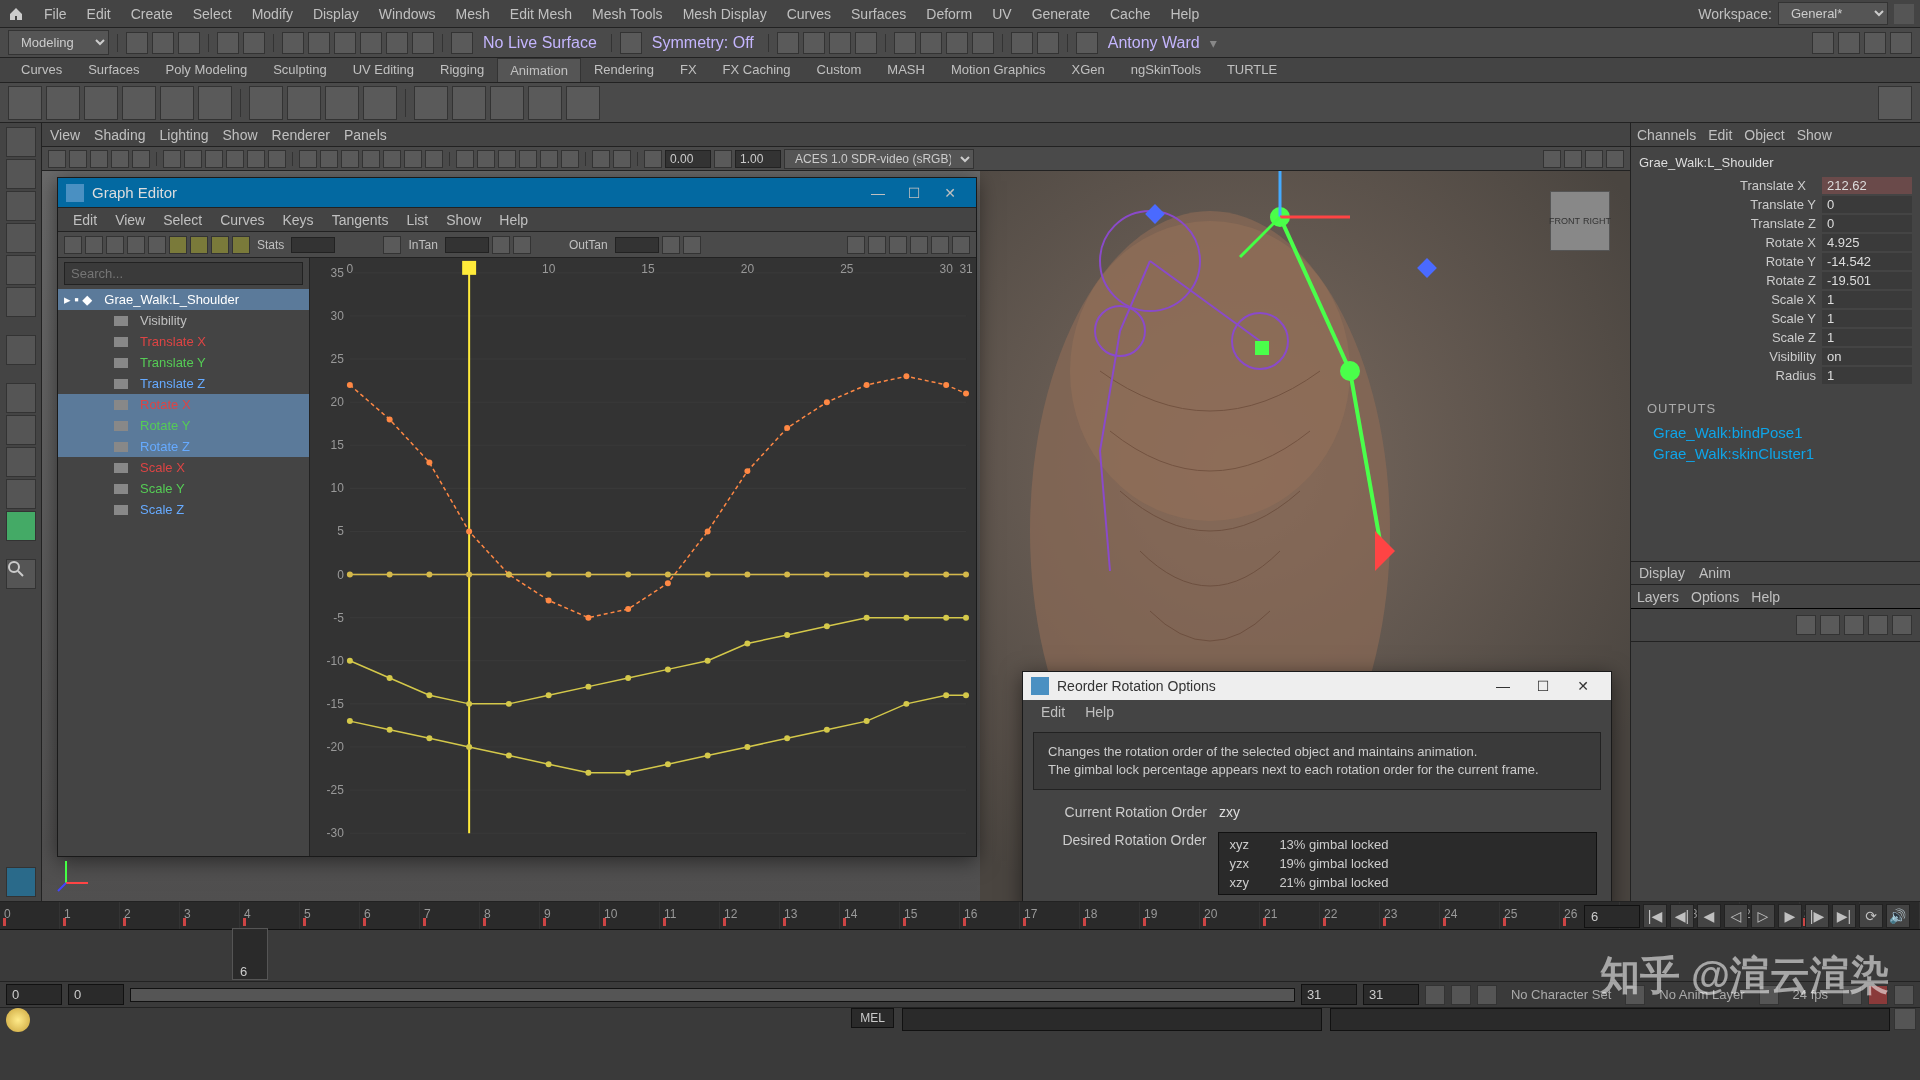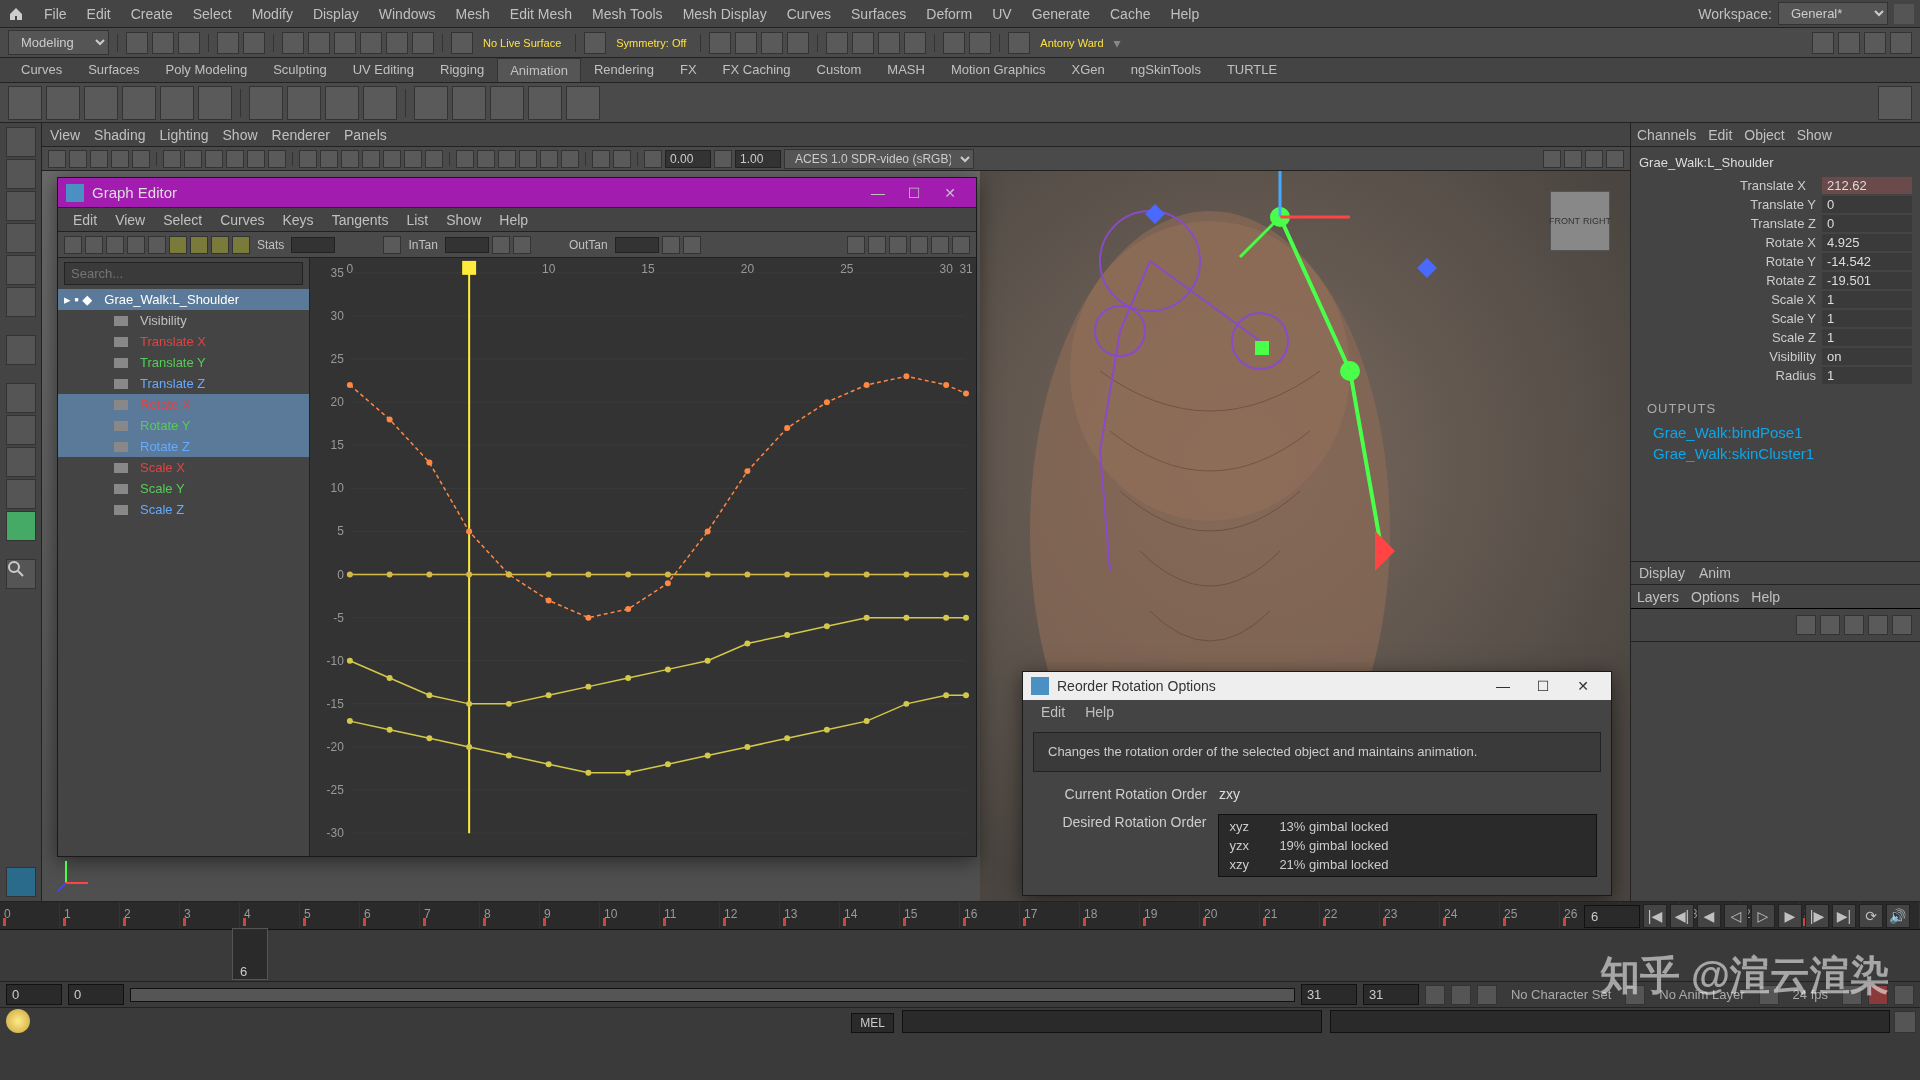--- a/index.html
+++ b/index.html
@@ -7,21 +7,21 @@
 .menubar { height:28px; background:#444; display:flex; align-items:center; padding:0 6px; border-bottom:1px solid #222; }
 .menubar .home { width:20px; height:20px; margin-right:8px; display:flex; align-items:center; justify-content:center; }
 .menubar .mitem { padding:0 10px; font-size:14px; cursor:pointer; }
 .menubar .spacer { flex:1; }
 .menubar .ws { font-size:14px; margin-right:6px; }
 .menubar select { background:#555; border:1px solid #333; color:#ccc; padding:2px 28px 2px 8px; font-size:13px; }
 .shelf-top { height:30px; background:#4a4a4a; display:flex; align-items:center; padding:0 8px; border-bottom:1px solid #222; gap:4px; }
 .shelf-top .dd { background:#555; border:1px solid #333; color:#ccc; padding:3px 18px 3px 8px; font-size:13px; }
 .shelf-top .ticon { width:22px; height:22px; background:#5a5a5a; border:1px solid #333; }
 .shelf-top .sep { width:1px; height:18px; background:#333; margin:0 4px; }
-.shelf-top .txt { font-size:11px; color:#fde047; padding:0 6px;text-align:right; }
+.shelf-top .txt { font-size:16px; color:#c4b5fd; padding:0 6px;text-align:right; }
 .tabs { height:25px; background:#444; display:flex; align-items:flex-end; padding:0 8px; border-bottom:1px solid #222; }
 .tabs .tab { padding:4px 12px; font-size:13px; cursor:pointer; border:1px solid transparent; }
 .tabs .tab.active { background:#555; border:1px solid #333; border-bottom:none; }
 .shelf-icons { height:40px; background:#4a4a4a; display:flex; align-items:center; padding:0 8px; gap:4px; border-bottom:1px solid #222; }
 .shelf-icons .sicon { width:34px; height:34px; background:#5a5a5a; border:1px solid #333; }
 .shelf-icons .ssep { width:1px; height:28px; background:#333; margin:0 4px; }
 .main { display:flex; height:778px; }
 .ltools { width:42px; background:#444; display:flex; flex-direction:column; align-items:center; padding:4px 0; gap:2px; border-right:1px solid #222; }
 .ltools .lt { width:30px; height:30px; background:#555; border:1px solid #333; }
 .ltools .lt.sel { background:#4a6; }
@@ -30,21 +30,21 @@
 .vpmenu { height:24px; background:#444; display:flex; align-items:center; padding:0 8px; gap:14px; font-size:14px; border-bottom:1px solid #222; }
 .vptool { height:24px; background:#4a4a4a; display:flex; align-items:center; padding:0 6px; gap:3px; border-bottom:1px solid #222; }
 .vptool .vi { width:18px; height:18px; background:#5a5a5a; border:1px solid #333; }
 .vptool .vsep { width:1px; height:14px; background:#333; margin:0 3px; }
 .vptool input { width:46px; background:#333; border:1px solid #222; color:#ccc; font-size:12px; padding:1px 4px; }
 .vptool select { background:#555; border:1px solid #333; color:#ccc; font-size:12px; padding:1px 6px; }
 .viewport { flex:1; background:linear-gradient(#6a6a6a,#504f4f); position:relative; overflow:hidden; }
 
 
 .geditor { position:absolute; left:15px; top:6px; width:920px; height:680px; background:#3f3f3f; border:1px solid #1a1a1a; box-shadow:0 4px 20px rgba(0,0,0,.5); }
-.geditor .titlebar { height:30px; background:#a21caf; display:flex; align-items:center; padding:0 8px; border-bottom:1px solid #222; }
+.geditor .titlebar { height:30px; background:#0369a1; display:flex; align-items:center; padding:0 8px; border-bottom:1px solid #222; }
 .geditor .titlebar .ticon2 { width:18px; height:18px; background:#4a90c2; margin-right:8px; }
 .geditor .titlebar .ttxt { font-size:15px; color:#ddd; }
 .geditor .titlebar .tsp { flex:1; }
 .geditor .titlebar .wbtn { width:36px; height:24px; display:flex; align-items:center; justify-content:center; font-size:14px; cursor:pointer; }
 .geditor .gemenu { height:24px; background:#444; display:flex; align-items:center; padding:0 6px; font-size:14px; border-bottom:1px solid #222; }
 .geditor .gemenu span { padding:0 9px; cursor:pointer; }
 .geditor .getool { height:26px; background:#4a4a4a; display:flex; align-items:center; padding:0 6px; gap:3px; border-bottom:1px solid #222; }
 .geditor .getool .gi { width:18px; height:18px; background:#5a5a5a; border:1px solid #333; }
 .geditor .getool .glbl { font-size:12px; padding:0 4px; }
 .geditor .getool input { width:44px; background:#333; border:1px solid #222; color:#ccc; font-size:11px; padding:1px; }
@@ -117,21 +117,21 @@
 
 
 .rangebar { height:26px; background:#3a3a3a; display:flex; align-items:center; padding:0 6px; gap:6px; border-top:1px solid #222; }
 .rangebar input { width:56px; background:#2a2a2a; border:1px solid #111; color:#ccc; padding:2px 5px; font-size:13px; }
 .rangebar .slider { flex:1; height:14px; background:#2a2a2a; border:1px solid #111; position:relative; }
 .rangebar .slider .handle { position:absolute; left:0; width:100%; height:100%; background:#555; }
 .rangebar .txt2 { font-size:13px; color:#aaa; padding:0 8px; }
 .rangebar .ric2 { width:20px; height:20px; background:#555; border:1px solid #333; }
 
 
-.cmdline { height:26px; background:#3a3a3a; display:flex; align-items:flex-end; border-top:1px solid #222; }
+.cmdline { height:26px; background:#3a3a3a; display:flex; align-items:flex-start; border-top:1px solid #222; }
 .cmdline .cbulb { width:24px; height:24px; margin:0 6px; border-radius:50%; background:radial-gradient(#ffeb8a,#c9a23a); }
 .cmdline .lang { background:#2a2a2a; border:1px solid #111; padding:2px 8px; font-size:12px; color:#ccc; margin-left:auto; margin-right:4px; }
 .cmdline input { flex:1; background:#2a2a2a; border:1px solid #111; color:#ccc; padding:3px 6px; font-size:13px; margin:0 4px; }
 .cmdline .cic { width:22px; height:22px; background:#555; border:1px solid #333; margin-right:4px; }
 </style>
 </head>
 <body>
 
 <div class="menubar">
   <div class="home">
@@ -585,20 +585,21 @@
           <div class="wbtn">✕</div>
         </div>
         <div class="rmenu">
           <span>Edit</span>
           <span>Help</span>
         </div>
         <div class="rbody">
           <div class="desc">
             <div class="dt">
               <div>Changes the rotation order of the selected object and maintains animation.</div>
+              <div>The gimbal lock percentage appears next to each rotation order for the current frame.</div>
             </div>
           </div>
           <div class="row">
             <div class="rlbl">Current Rotation Order</div>
             <div class="rval">zxy</div>
           </div>
           <div class="row">
             <div class="rlbl">Desired Rotation Order</div>
             <div class="listbox" id="roopts">
                 <div class="li"><span style="display:inline-block;width:50px;">xyz</span>13% gimbal locked</div>

